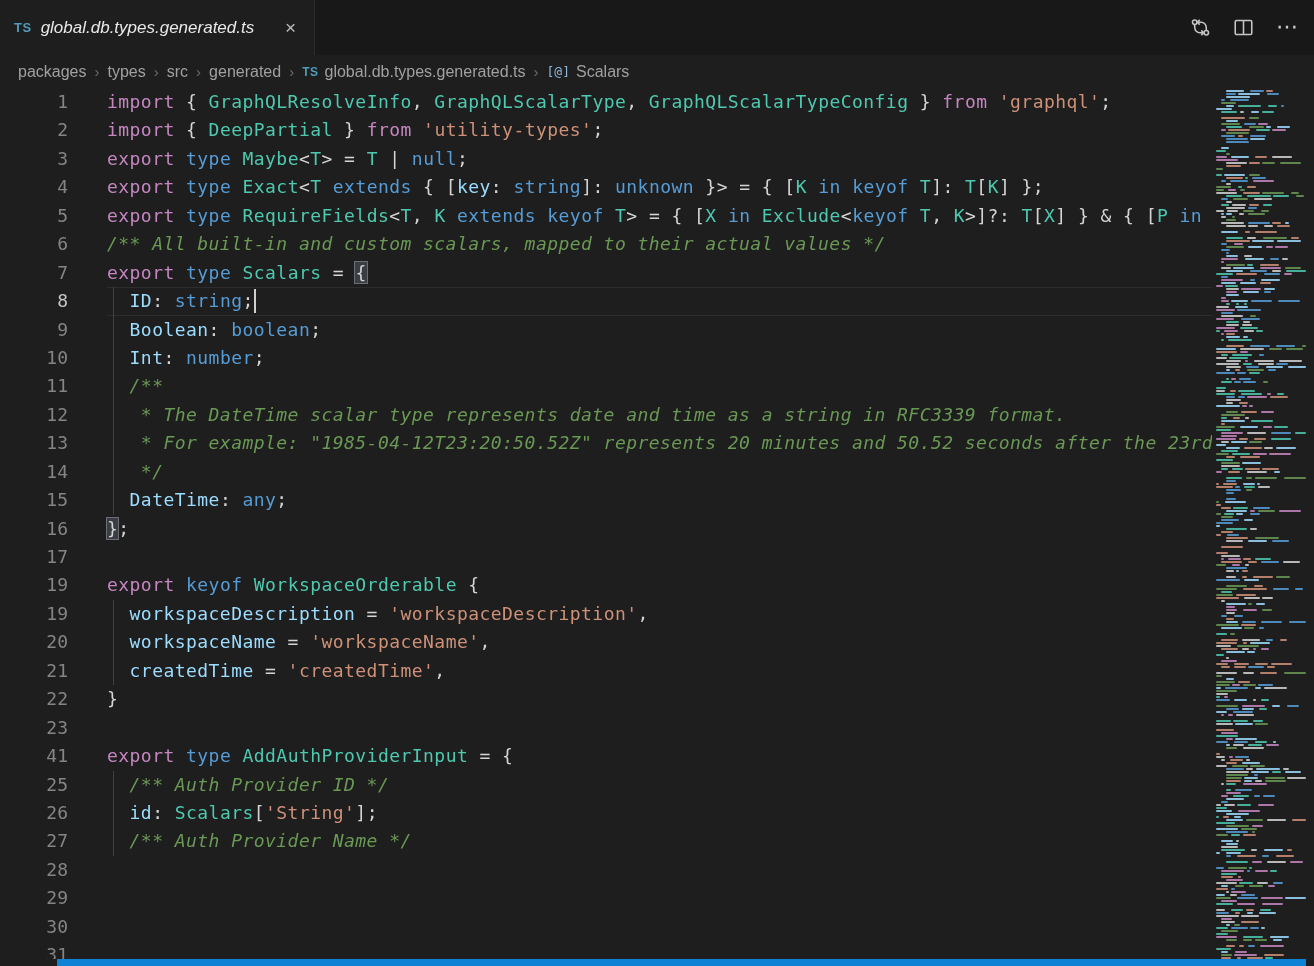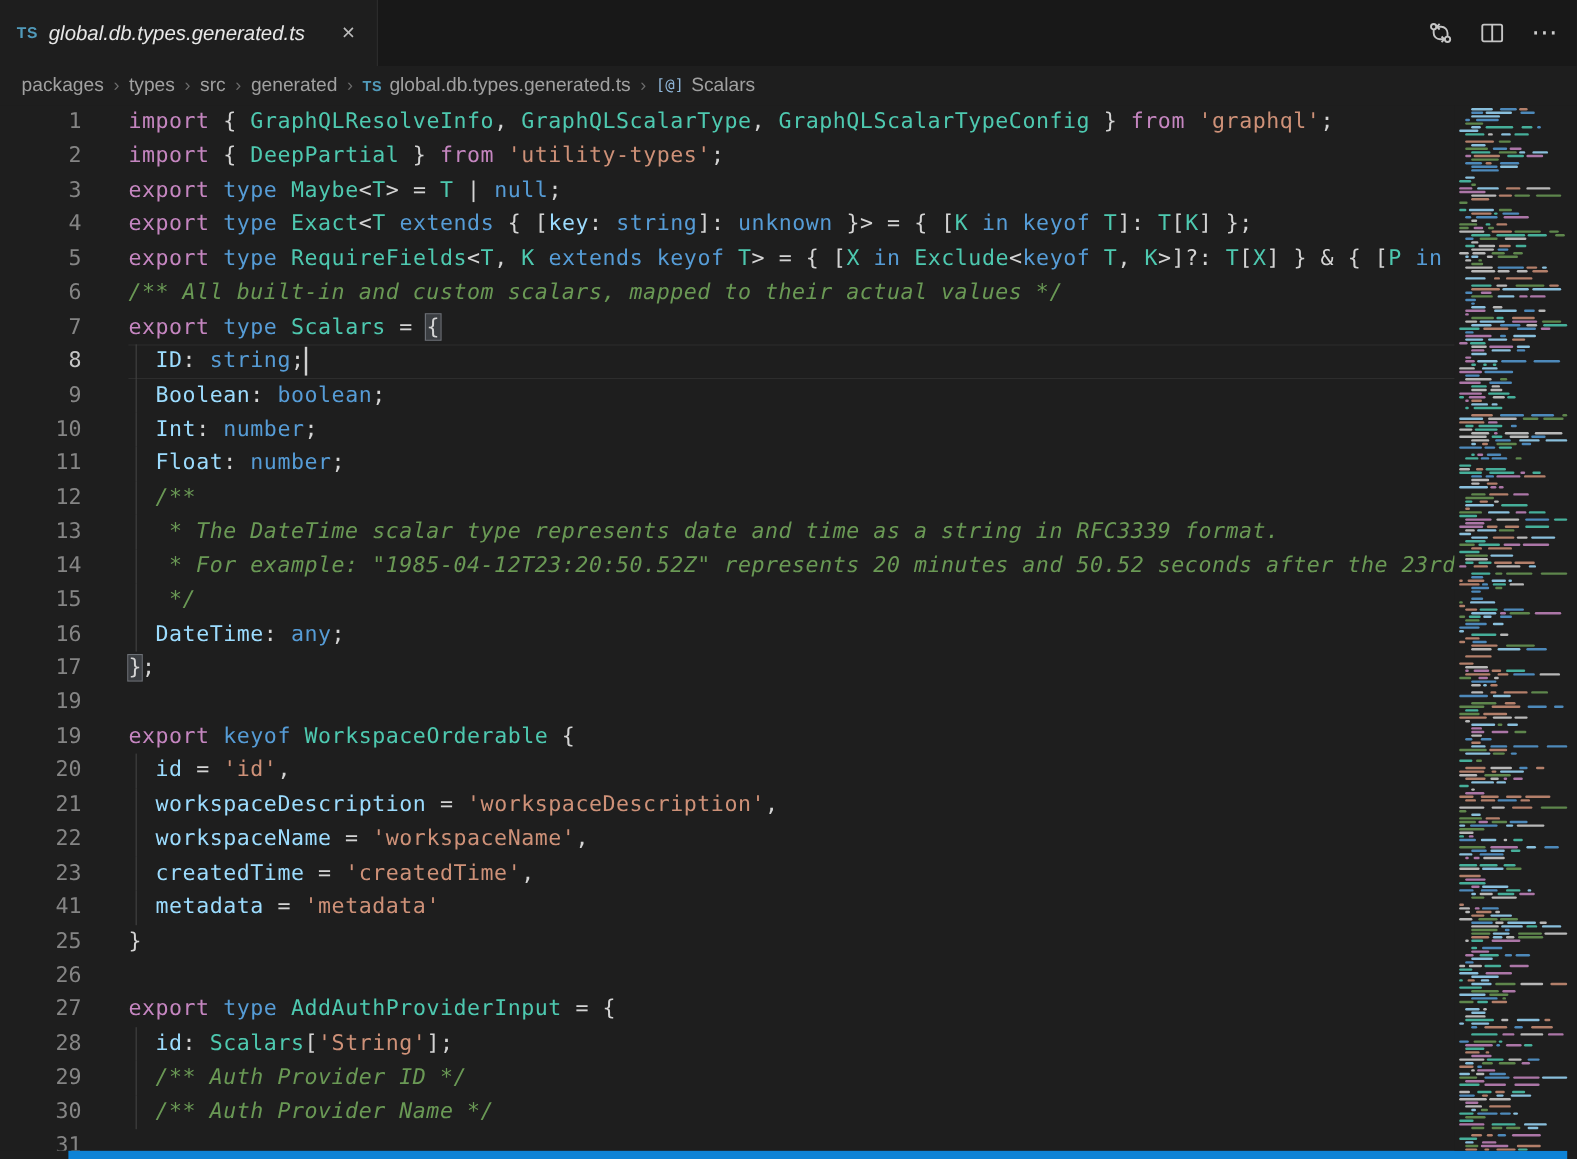--- a/index.html
+++ b/index.html
@@ -161,39 +161,36 @@
         <div class="code-line"><span class="tk-kw">import</span><span class="tk-pun"> { </span><span class="tk-typ">GraphQLResolveInfo</span><span class="tk-pun">, </span><span class="tk-typ">GraphQLScalarType</span><span class="tk-pun">, </span><span class="tk-typ">GraphQLScalarTypeConfig</span><span class="tk-pun"> } </span><span class="tk-kw">from</span><span class="tk-pun"> </span><span class="tk-str">'graphql'</span><span class="tk-pun">;</span></div>
         <div class="code-line"><span class="tk-kw">import</span><span class="tk-pun"> { </span><span class="tk-typ">DeepPartial</span><span class="tk-pun"> } </span><span class="tk-kw">from</span><span class="tk-pun"> </span><span class="tk-str">'utility-types'</span><span class="tk-pun">;</span></div>
         <div class="code-line"><span class="tk-kw">export</span><span class="tk-pun"> </span><span class="tk-kw2">type</span><span class="tk-pun"> </span><span class="tk-typ">Maybe</span><span class="tk-pun">&lt;</span><span class="tk-typ">T</span><span class="tk-pun">&gt; = </span><span class="tk-typ">T</span><span class="tk-pun"> | </span><span class="tk-kw2">null</span><span class="tk-pun">;</span></div>
         <div class="code-line"><span class="tk-kw">export</span><span class="tk-pun"> </span><span class="tk-kw2">type</span><span class="tk-pun"> </span><span class="tk-typ">Exact</span><span class="tk-pun">&lt;</span><span class="tk-typ">T</span><span class="tk-pun"> </span><span class="tk-kw2">extends</span><span class="tk-pun"> { [</span><span class="tk-var">key</span><span class="tk-pun">: </span><span class="tk-kw2">string</span><span class="tk-pun">]: </span><span class="tk-kw2">unknown</span><span class="tk-pun"> }&gt; = { [</span><span class="tk-typ">K</span><span class="tk-pun"> </span><span class="tk-kw2">in</span><span class="tk-pun"> </span><span class="tk-kw2">keyof</span><span class="tk-pun"> </span><span class="tk-typ">T</span><span class="tk-pun">]: </span><span class="tk-typ">T</span><span class="tk-pun">[</span><span class="tk-typ">K</span><span class="tk-pun">] };</span></div>
         <div class="code-line"><span class="tk-kw">export</span><span class="tk-pun"> </span><span class="tk-kw2">type</span><span class="tk-pun"> </span><span class="tk-typ">RequireFields</span><span class="tk-pun">&lt;</span><span class="tk-typ">T</span><span class="tk-pun">, </span><span class="tk-typ">K</span><span class="tk-pun"> </span><span class="tk-kw2">extends</span><span class="tk-pun"> </span><span class="tk-kw2">keyof</span><span class="tk-pun"> </span><span class="tk-typ">T</span><span class="tk-pun">&gt; = { [</span><span class="tk-typ">X</span><span class="tk-pun"> </span><span class="tk-kw2">in</span><span class="tk-pun"> </span><span class="tk-typ">Exclude</span><span class="tk-pun">&lt;</span><span class="tk-kw2">keyof</span><span class="tk-pun"> </span><span class="tk-typ">T</span><span class="tk-pun">, </span><span class="tk-typ">K</span><span class="tk-pun">&gt;]?: </span><span class="tk-typ">T</span><span class="tk-pun">[</span><span class="tk-typ">X</span><span class="tk-pun">] } &amp; { [</span><span class="tk-typ">P</span><span class="tk-pun"> </span><span class="tk-kw2">in</span><span class="tk-pun"> </span><span class="tk-typ">K</span><span class="tk-pun">]: </span><span class="tk-typ">T</span><span class="tk-pun">[</span><span class="tk-typ">P</span><span class="tk-pun">] };</span></div>
         <div class="code-line"><span class="tk-cmt">/** All built-in and custom scalars, mapped to their actual values */</span></div>
         <div class="code-line"><span class="tk-kw">export</span><span class="tk-pun"> </span><span class="tk-kw2">type</span><span class="tk-pun"> </span><span class="tk-typ">Scalars</span><span class="tk-pun"> = </span><span class="tk-brk">{</span></div>
         <div class="code-line current"><span class="guide"></span><span class="tk-pun">  </span><span class="tk-var">ID</span><span class="tk-pun">: </span><span class="tk-kw2">string</span><span class="tk-pun">;</span><span class="cursor" style="left: calc(13ch + 5.85px);"></span></div>
         <div class="code-line"><span class="guide"></span><span class="tk-pun">  </span><span class="tk-var">Boolean</span><span class="tk-pun">: </span><span class="tk-kw2">boolean</span><span class="tk-pun">;</span></div>
         <div class="code-line"><span class="guide"></span><span class="tk-pun">  </span><span class="tk-var">Int</span><span class="tk-pun">: </span><span class="tk-kw2">number</span><span class="tk-pun">;</span></div>
-        <div class="code-line"><span class="guide"></span><span class="tk-pun">  </span><span class="tk-var">Float</span><span class="tk-pun">: </span><span class="tk-kw2">number</span><span class="tk-pun">;</span></div>
         <div class="code-line"><span class="guide"></span><span class="tk-cmt">  /**</span></div>
         <div class="code-line"><span class="guide"></span><span class="tk-cmt">   * The DateTime scalar type represents date and time as a string in RFC3339 format.</span></div>
         <div class="code-line"><span class="guide"></span><span class="tk-cmt">   * For example: "1985-04-12T23:20:50.52Z" represents 20 minutes and 50.52 seconds after the 23rd hour of April 12th, 1985 in UTC.</span></div>
         <div class="code-line"><span class="guide"></span><span class="tk-cmt">   */</span></div>
         <div class="code-line"><span class="guide"></span><span class="tk-pun">  </span><span class="tk-var">DateTime</span><span class="tk-pun">: </span><span class="tk-kw2">any</span><span class="tk-pun">;</span></div>
         <div class="code-line"><span class="tk-brk">}</span><span class="tk-pun">;</span></div>
         <div class="code-line"></div>
         <div class="code-line"><span class="tk-kw">export</span><span class="tk-pun"> </span><span class="tk-kw2">keyof</span><span class="tk-pun"> </span><span class="tk-typ">WorkspaceOrderable</span><span class="tk-pun"> {</span></div>
-        <div class="code-line"><span class="guide"></span><span class="tk-pun">  </span><span class="tk-var">id</span><span class="tk-pun"> = </span><span class="tk-str">'id'</span><span class="tk-pun">,</span></div>
         <div class="code-line"><span class="guide"></span><span class="tk-pun">  </span><span class="tk-var">workspaceDescription</span><span class="tk-pun"> = </span><span class="tk-str">'workspaceDescription'</span><span class="tk-pun">,</span></div>
         <div class="code-line"><span class="guide"></span><span class="tk-pun">  </span><span class="tk-var">workspaceName</span><span class="tk-pun"> = </span><span class="tk-str">'workspaceName'</span><span class="tk-pun">,</span></div>
         <div class="code-line"><span class="guide"></span><span class="tk-pun">  </span><span class="tk-var">createdTime</span><span class="tk-pun"> = </span><span class="tk-str">'createdTime'</span><span class="tk-pun">,</span></div>
-        <div class="code-line"><span class="guide"></span><span class="tk-pun">  </span><span class="tk-var">metadata</span><span class="tk-pun"> = </span><span class="tk-str">'metadata'</span></div>
         <div class="code-line"><span class="tk-pun">}</span></div>
         <div class="code-line"></div>
         <div class="code-line"><span class="tk-kw">export</span><span class="tk-pun"> </span><span class="tk-kw2">type</span><span class="tk-pun"> </span><span class="tk-typ">AddAuthProviderInput</span><span class="tk-pun"> = {</span></div>
+        <div class="code-line"><span class="guide"></span><span class="tk-cmt">  /** Auth Provider ID */</span></div>
         <div class="code-line"><span class="guide"></span><span class="tk-pun">  </span><span class="tk-var">id</span><span class="tk-pun">: </span><span class="tk-typ">Scalars</span><span class="tk-pun">[</span><span class="tk-str">'String'</span><span class="tk-pun">];</span></div>
-        <div class="code-line"><span class="guide"></span><span class="tk-cmt">  /** Auth Provider ID */</span></div>
         <div class="code-line"><span class="guide"></span><span class="tk-cmt">  /** Auth Provider Name */</span></div>
       </div>
     <div class="minimap">
       <div>
           <div class="mm-row">
             <span class="mm-seg" style="margin-left: 10px; width: 18px; background: rgb(156, 220, 254);"></span>
             <span class="mm-seg" style="margin-left: 6px; width: 14px; background: rgb(86, 156, 214);"></span>
             <span class="mm-seg" style="margin-left: 2px; width: 7px; background: rgb(206, 145, 120);"></span>
           </div>
           <div class="mm-row">

